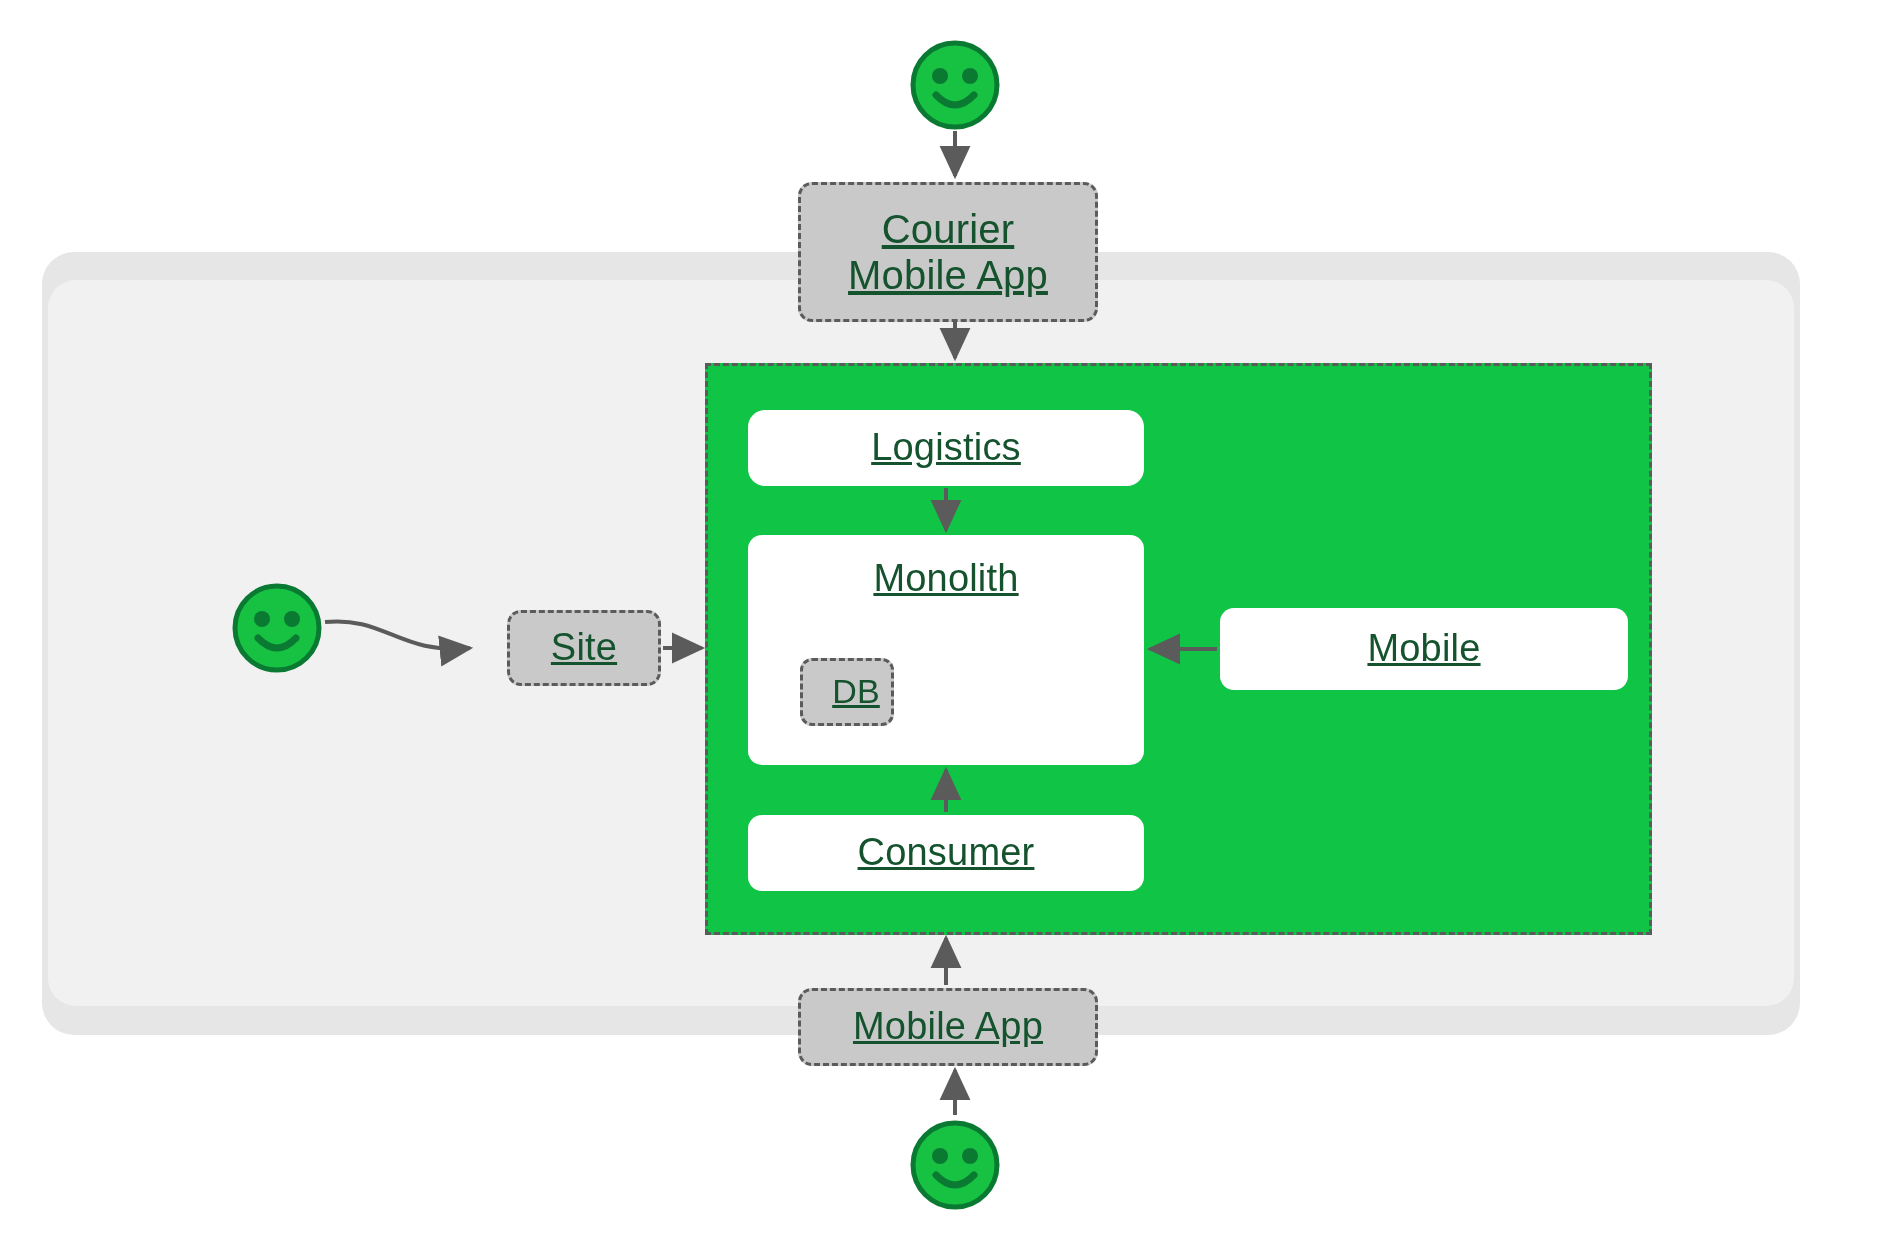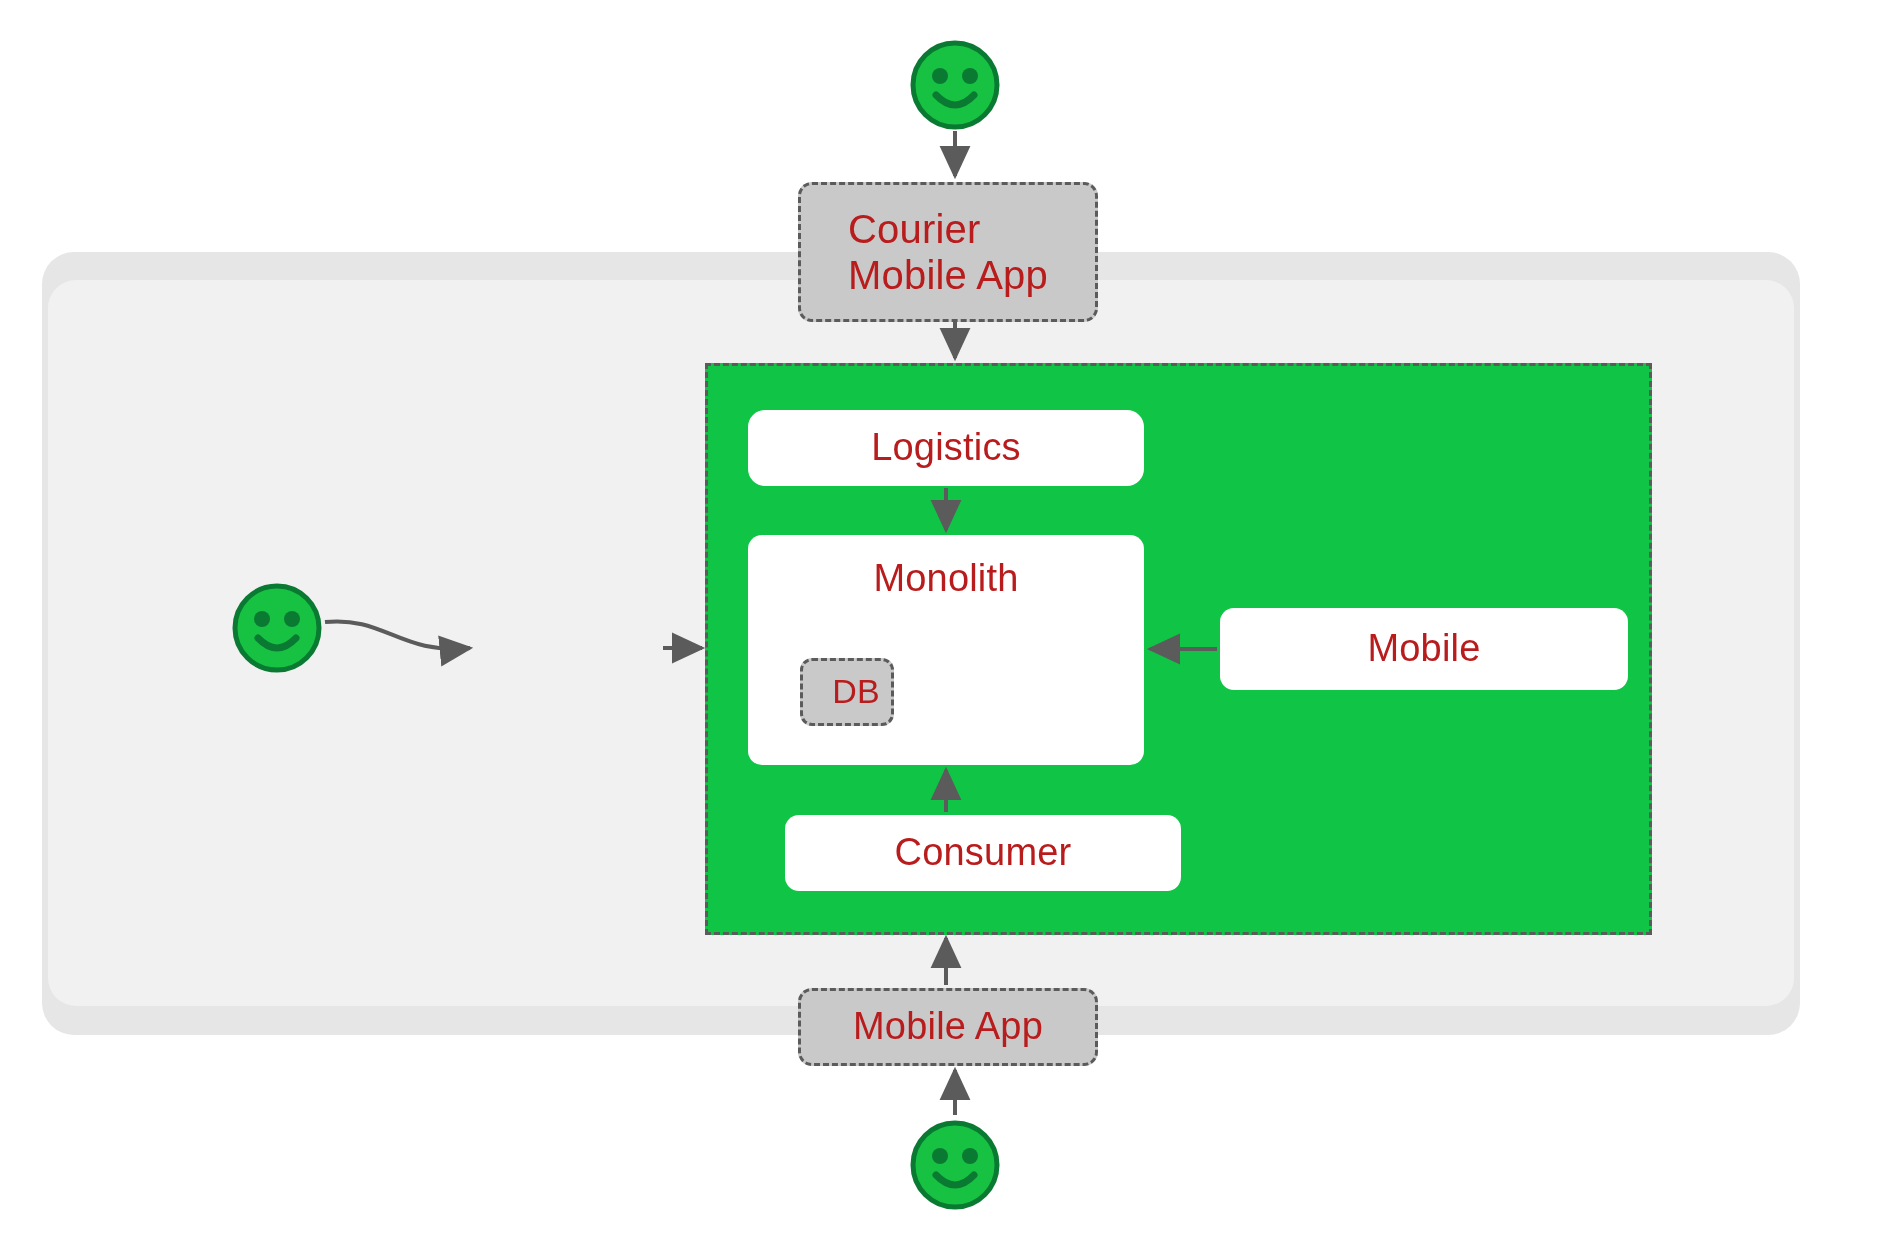--- a/index.html
+++ b/index.html
@@ -48,42 +48,43 @@
     box-sizing: border-box;
   }
 
   
   .node {
     position: absolute;
     box-sizing: border-box;
     display: flex;
     align-items: center;
     justify-content: center;
-    text-align: left;
-    color: #b91c1c;
+    text-align: center;
+    color: #14532d;
     font-size: 38px;
     line-height: 1.15;
     letter-spacing: 0.2px;
     white-space: pre-line;
+    text-decoration: underline;
   }
   .node-white {
     background: #ffffff;
     border-radius: 14px;
   }
   .node-gray {
     background: #c9c9c9;
     border: 3px dashed #5b5b5b;
     border-radius: 14px;
   }
 
   #node-courier-app { left: 798px; top: 182px;  width: 300px; height: 140px; font-size: 40px; }
   #node-logistics   { left: 748px; top: 410px;  width: 396px; height: 76px; border-radius: 17px; }
   #node-monolith    { left: 748px; top: 535px;  width: 396px; height: 230px; align-items: flex-start; padding-top: 22px; }
   #node-db          { left: 800px; top: 658px;  width: 94px;  height: 68px; font-size: 34px; border-radius: 12px; padding-left: 18px; }
-  #node-consumer    { left: 748px; top: 815px;  width: 396px; height: 76px; margin-left: 37px; }
+  #node-consumer    { left: 748px; top: 815px;  width: 396px; height: 76px; }
   #node-vendor      { left: 1220px; top: 608px; width: 408px; height: 82px; }
   #node-site        { left: 507px; top: 610px;  width: 154px; height: 76px; }
   #node-mobile-app  { left: 798px; top: 988px;  width: 300px; height: 78px; }
 
   
   .actor {
     position: absolute;
     width: 92px;
     height: 92px;
   }
@@ -172,16 +173,17 @@
   <div class="node node-white" id="node-monolith">
     <span>Monolith</span>
   </div>
 
   <div class="node node-gray" id="node-db">DB</div>
 
   <div class="node node-white" id="node-consumer">Consumer</div>
 
   <div class="node node-white" id="node-vendor">Mobile</div>
 
+  <div class="node node-gray" id="node-site">Site</div>
 
   <div class="node node-gray" id="node-mobile-app">Mobile App</div>
 
 </div>
 
 </body></html>

